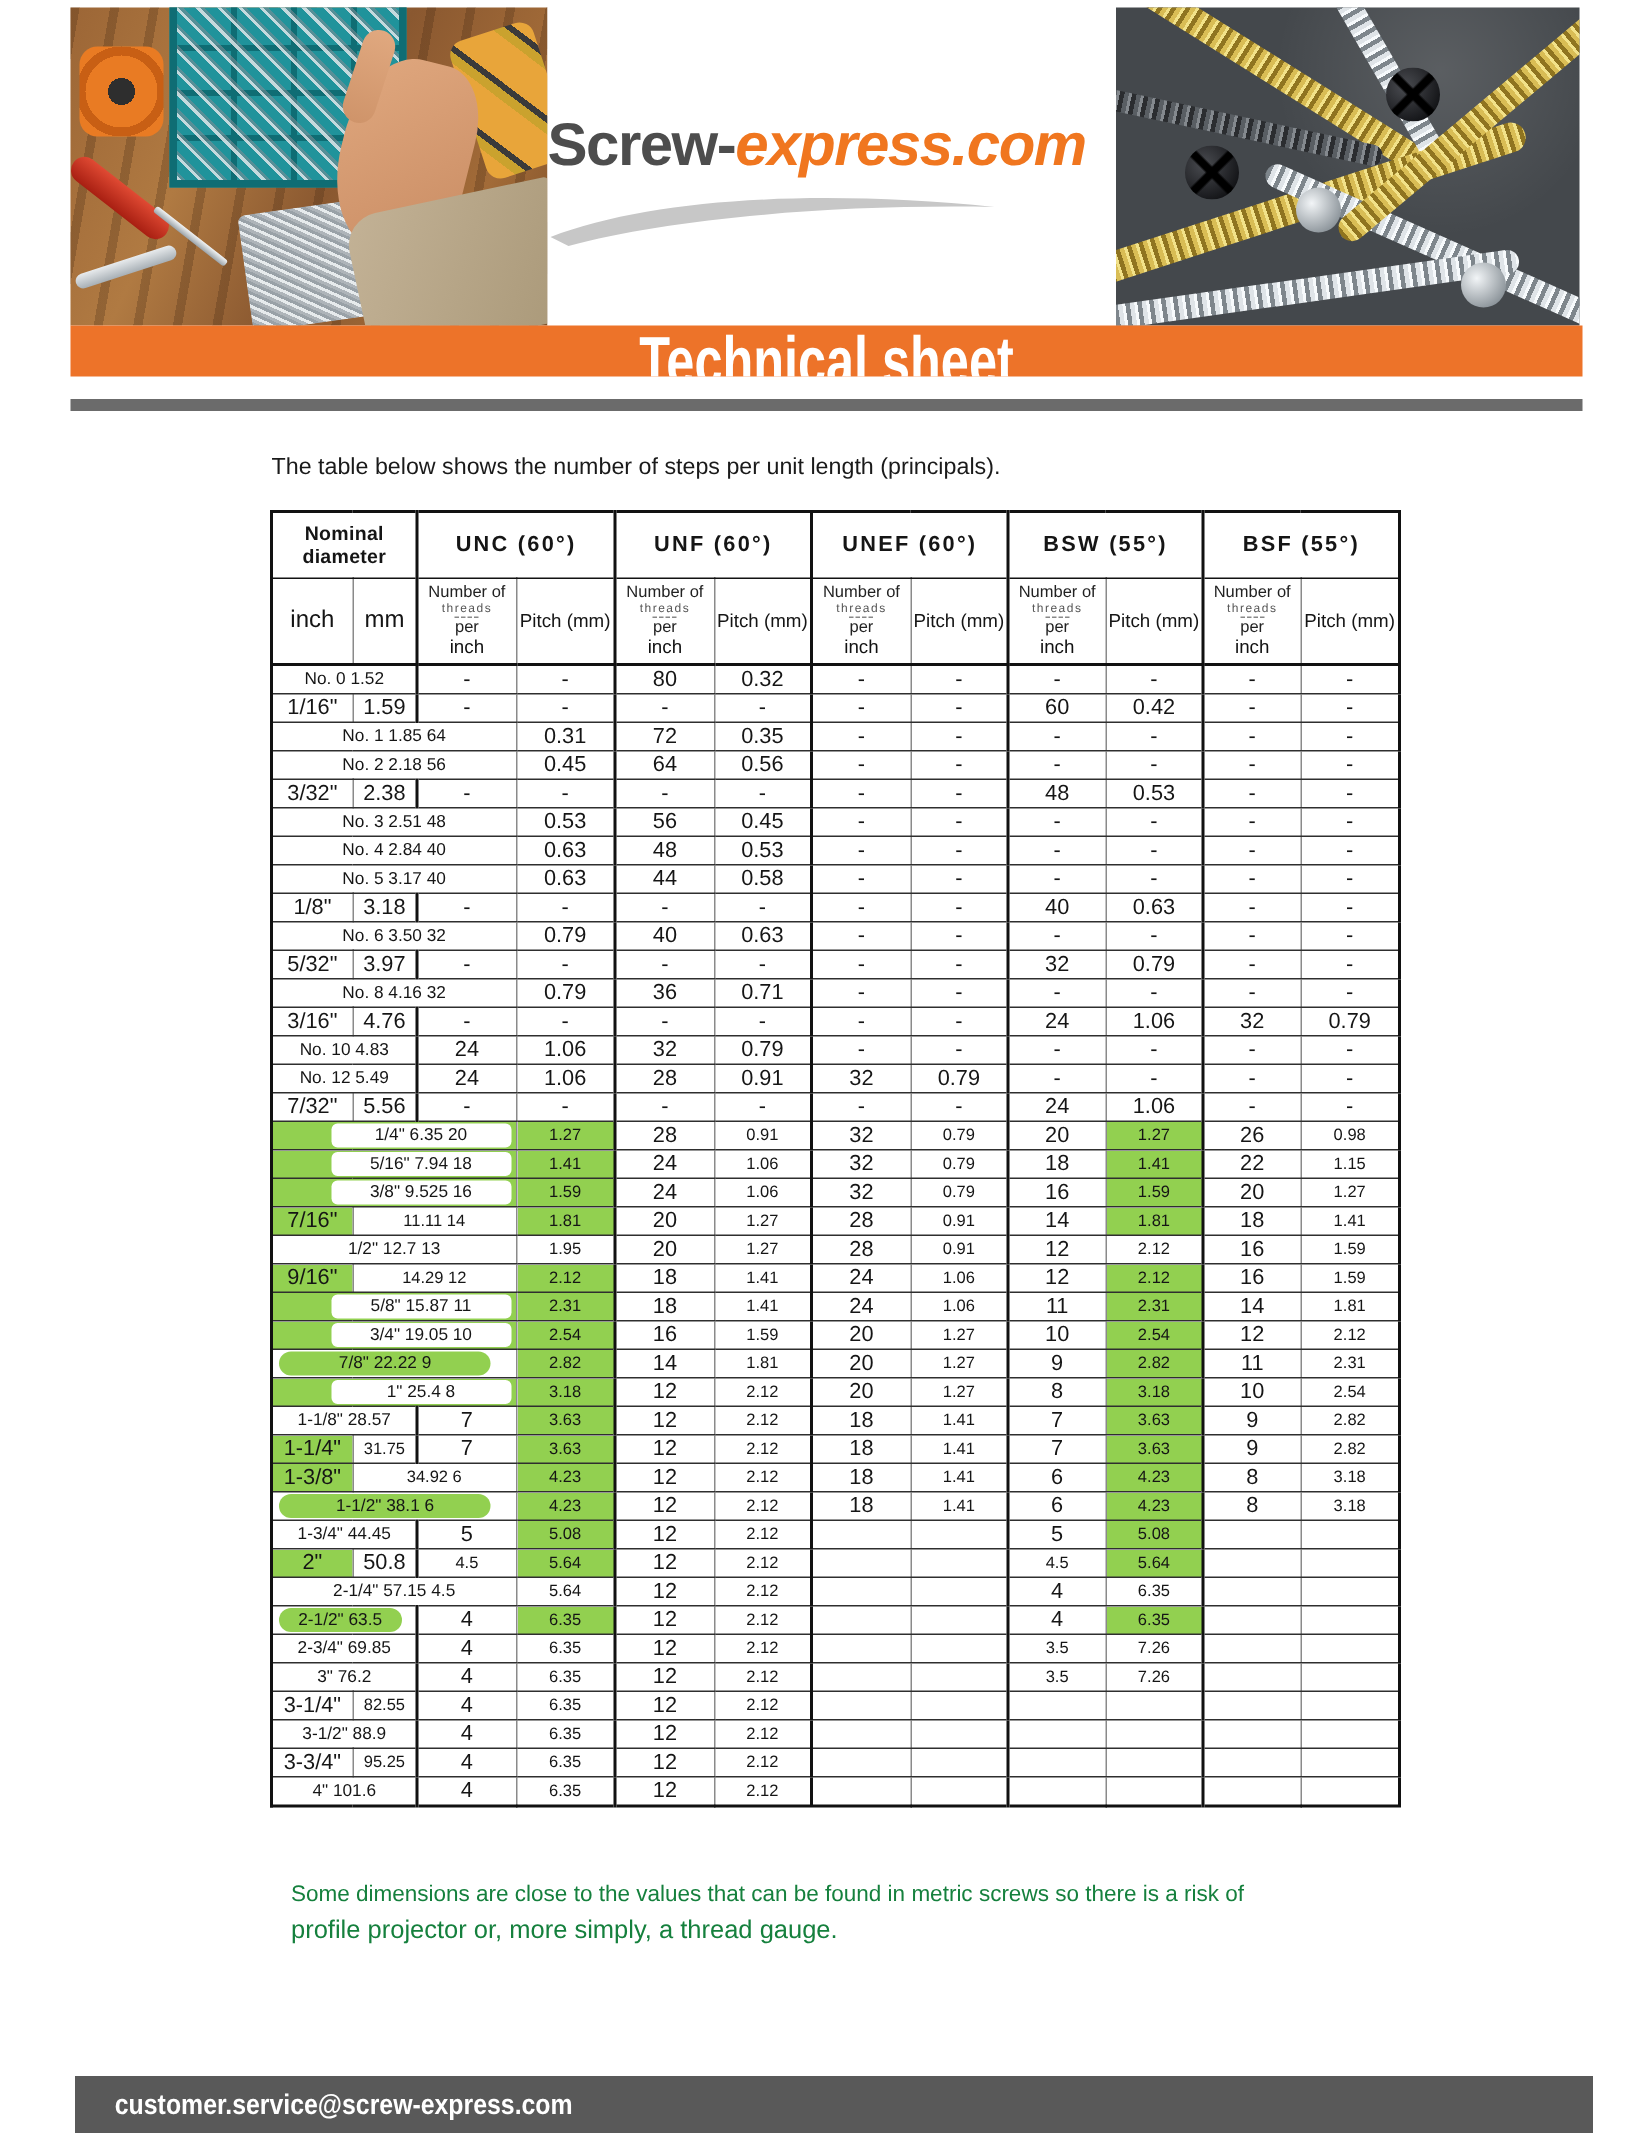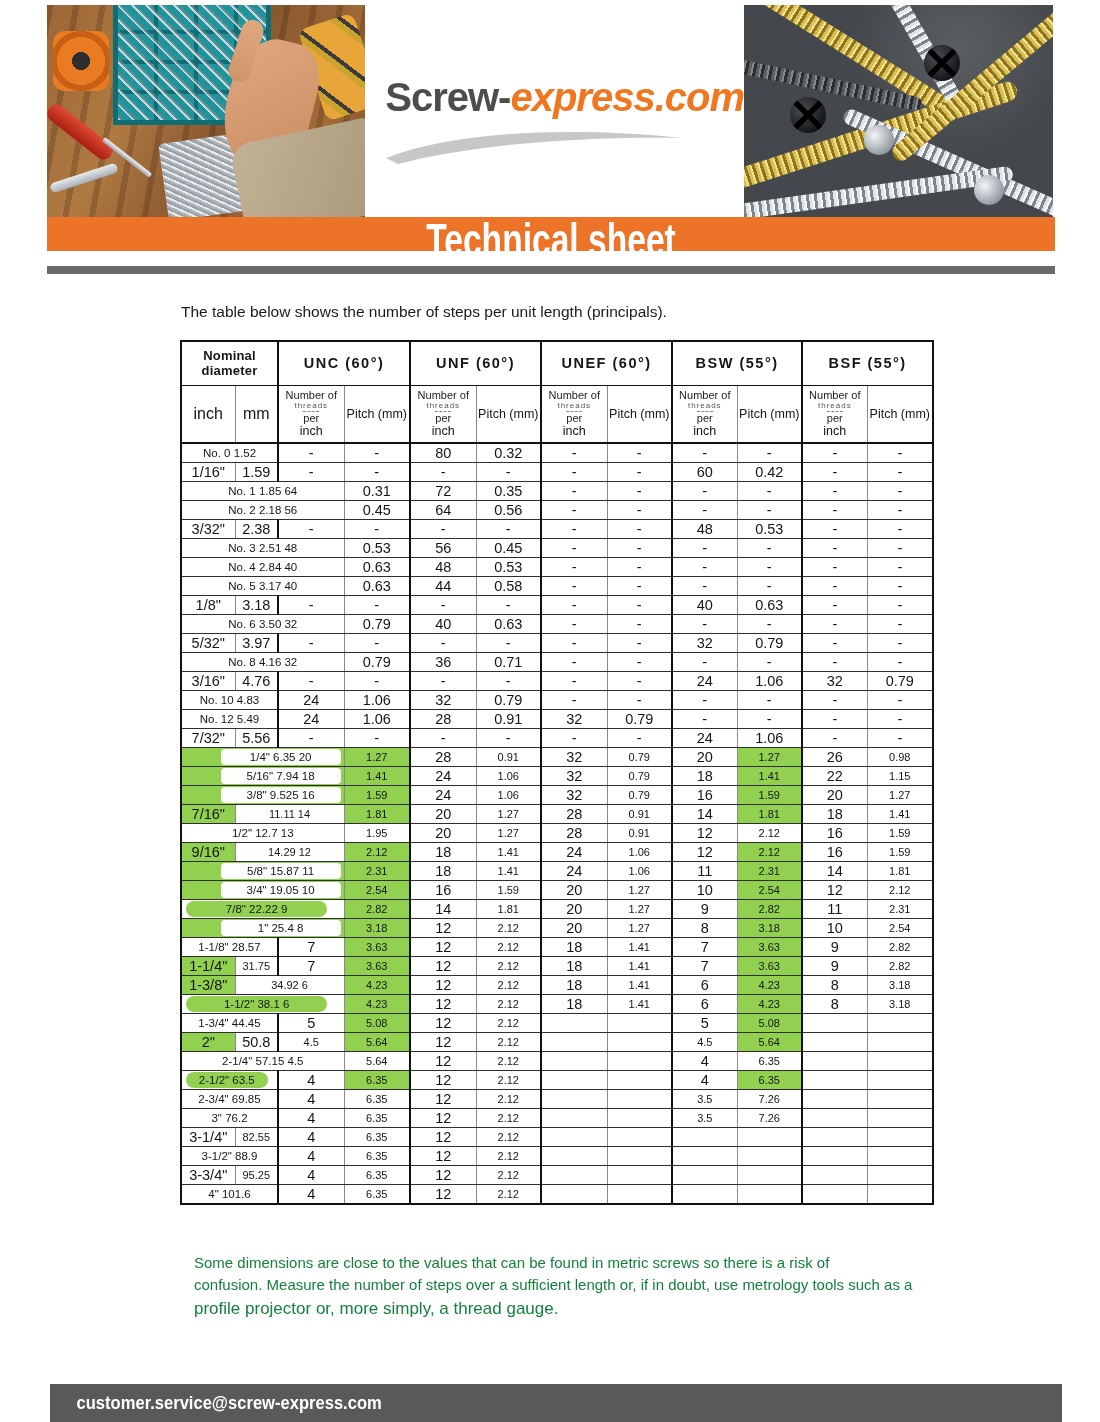--- a/index.html
+++ b/index.html
@@ -49,21 +49,21 @@
   .dark   { background:repeating-linear-gradient(90deg,#2b2d30 0 3px,#595e63 3px 6px,#84898e 6px 8px); }
   .phead { position:absolute; width:36px; height:36px; border-radius:50%;
     background:
       linear-gradient(45deg, rgba(0,0,0,0) 43%, #000 46% 54%, rgba(0,0,0,0) 57%),
       linear-gradient(-45deg, rgba(0,0,0,0) 43%, #000 46% 54%, rgba(0,0,0,0) 57%),
       radial-gradient(circle at 35% 35%, #4a4c51, #141518 75%); }
   .shead2 { position:absolute; width:30px; height:30px; border-radius:50%;
     background: radial-gradient(circle at 35% 35%, #f2f5f7, #8e969c 75%); }
 
   
-  .logo-area { position:absolute; left:365px; top:5px; width:379px; height:212px; background:#fff; text-align:right; }
+  .logo-area { position:absolute; left:365px; top:5px; width:379px; height:212px; background:#fff; text-align:left; }
   .logo { margin-top:70px; font-size:40px; font-weight:bold; letter-spacing:-1px; white-space:nowrap; }
   .logo-dark { color:var(--logo-gray); }
   .logo-orange { color:var(--logo-orange); font-style:italic; }
   .swoosh { margin-top:4px; margin-right:60px; }
 
   
   .banner { position:absolute; left:47px; top:217px; width:1008px; height:34px; background:var(--orange);
     color:#fff; text-align:center; overflow:hidden; }
   .banner span { display:inline-block; font-size:42px; font-weight:bold; line-height:47px; transform:scale(.8,1.1); }
   .banner-shadow { position:absolute; left:47px; top:266px; width:1008px; height:8px; background:#6b6b6b; }
@@ -747,21 +747,20 @@
             <td colspan="1" class=" be"></td>
             <td colspan="1" class=" "></td>
             <td colspan="1" class=" be"></td>
           </tr>
         </tbody>
       </table>
   </div>
 
   <div class="note">
     <div class="nl">Some dimensions are close to the values that can be found in metric screws so there is a risk of</div>
-    <div class="nl">confusion. Measure the number of steps over a sufficient length or, if in doubt, use metrology tools such as a</div>
     <div class="nl nl3">profile projector or, more simply, a thread gauge.</div>
   </div>
 
   <div class="footbar">
     <span>customer.service@screw-express.com</span>
   </div>
 
 </div>
 
 </body></html>

